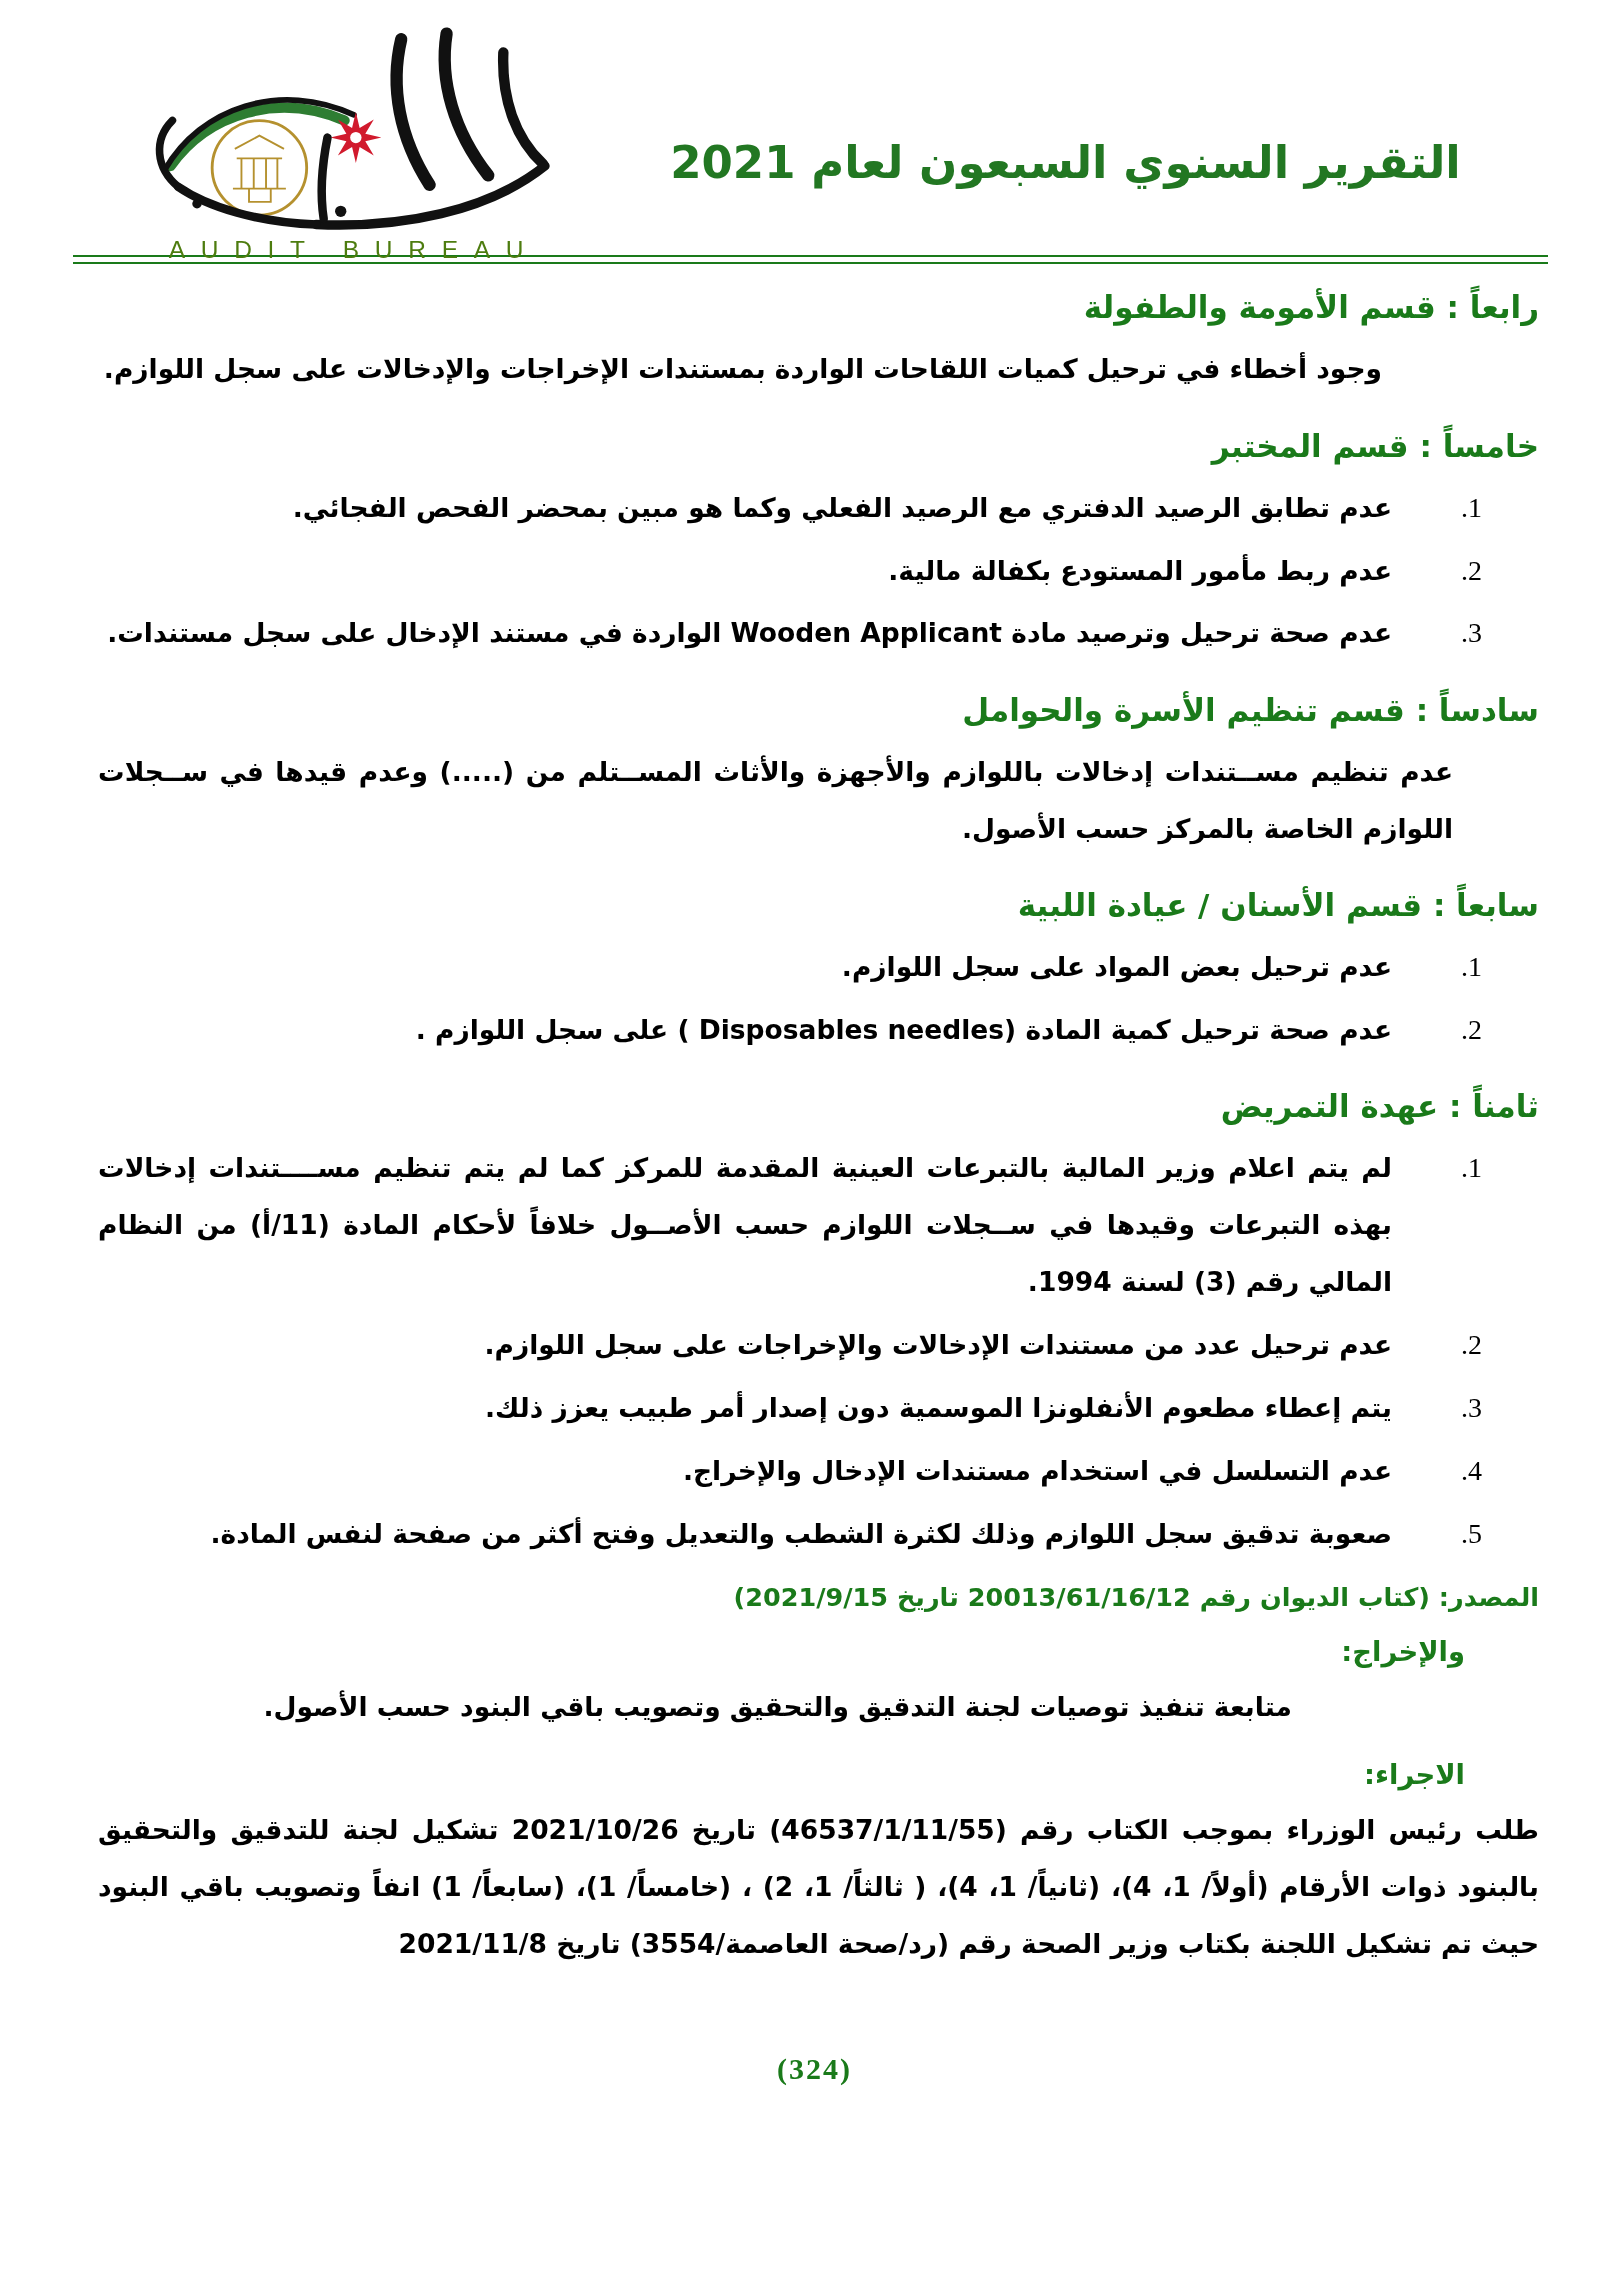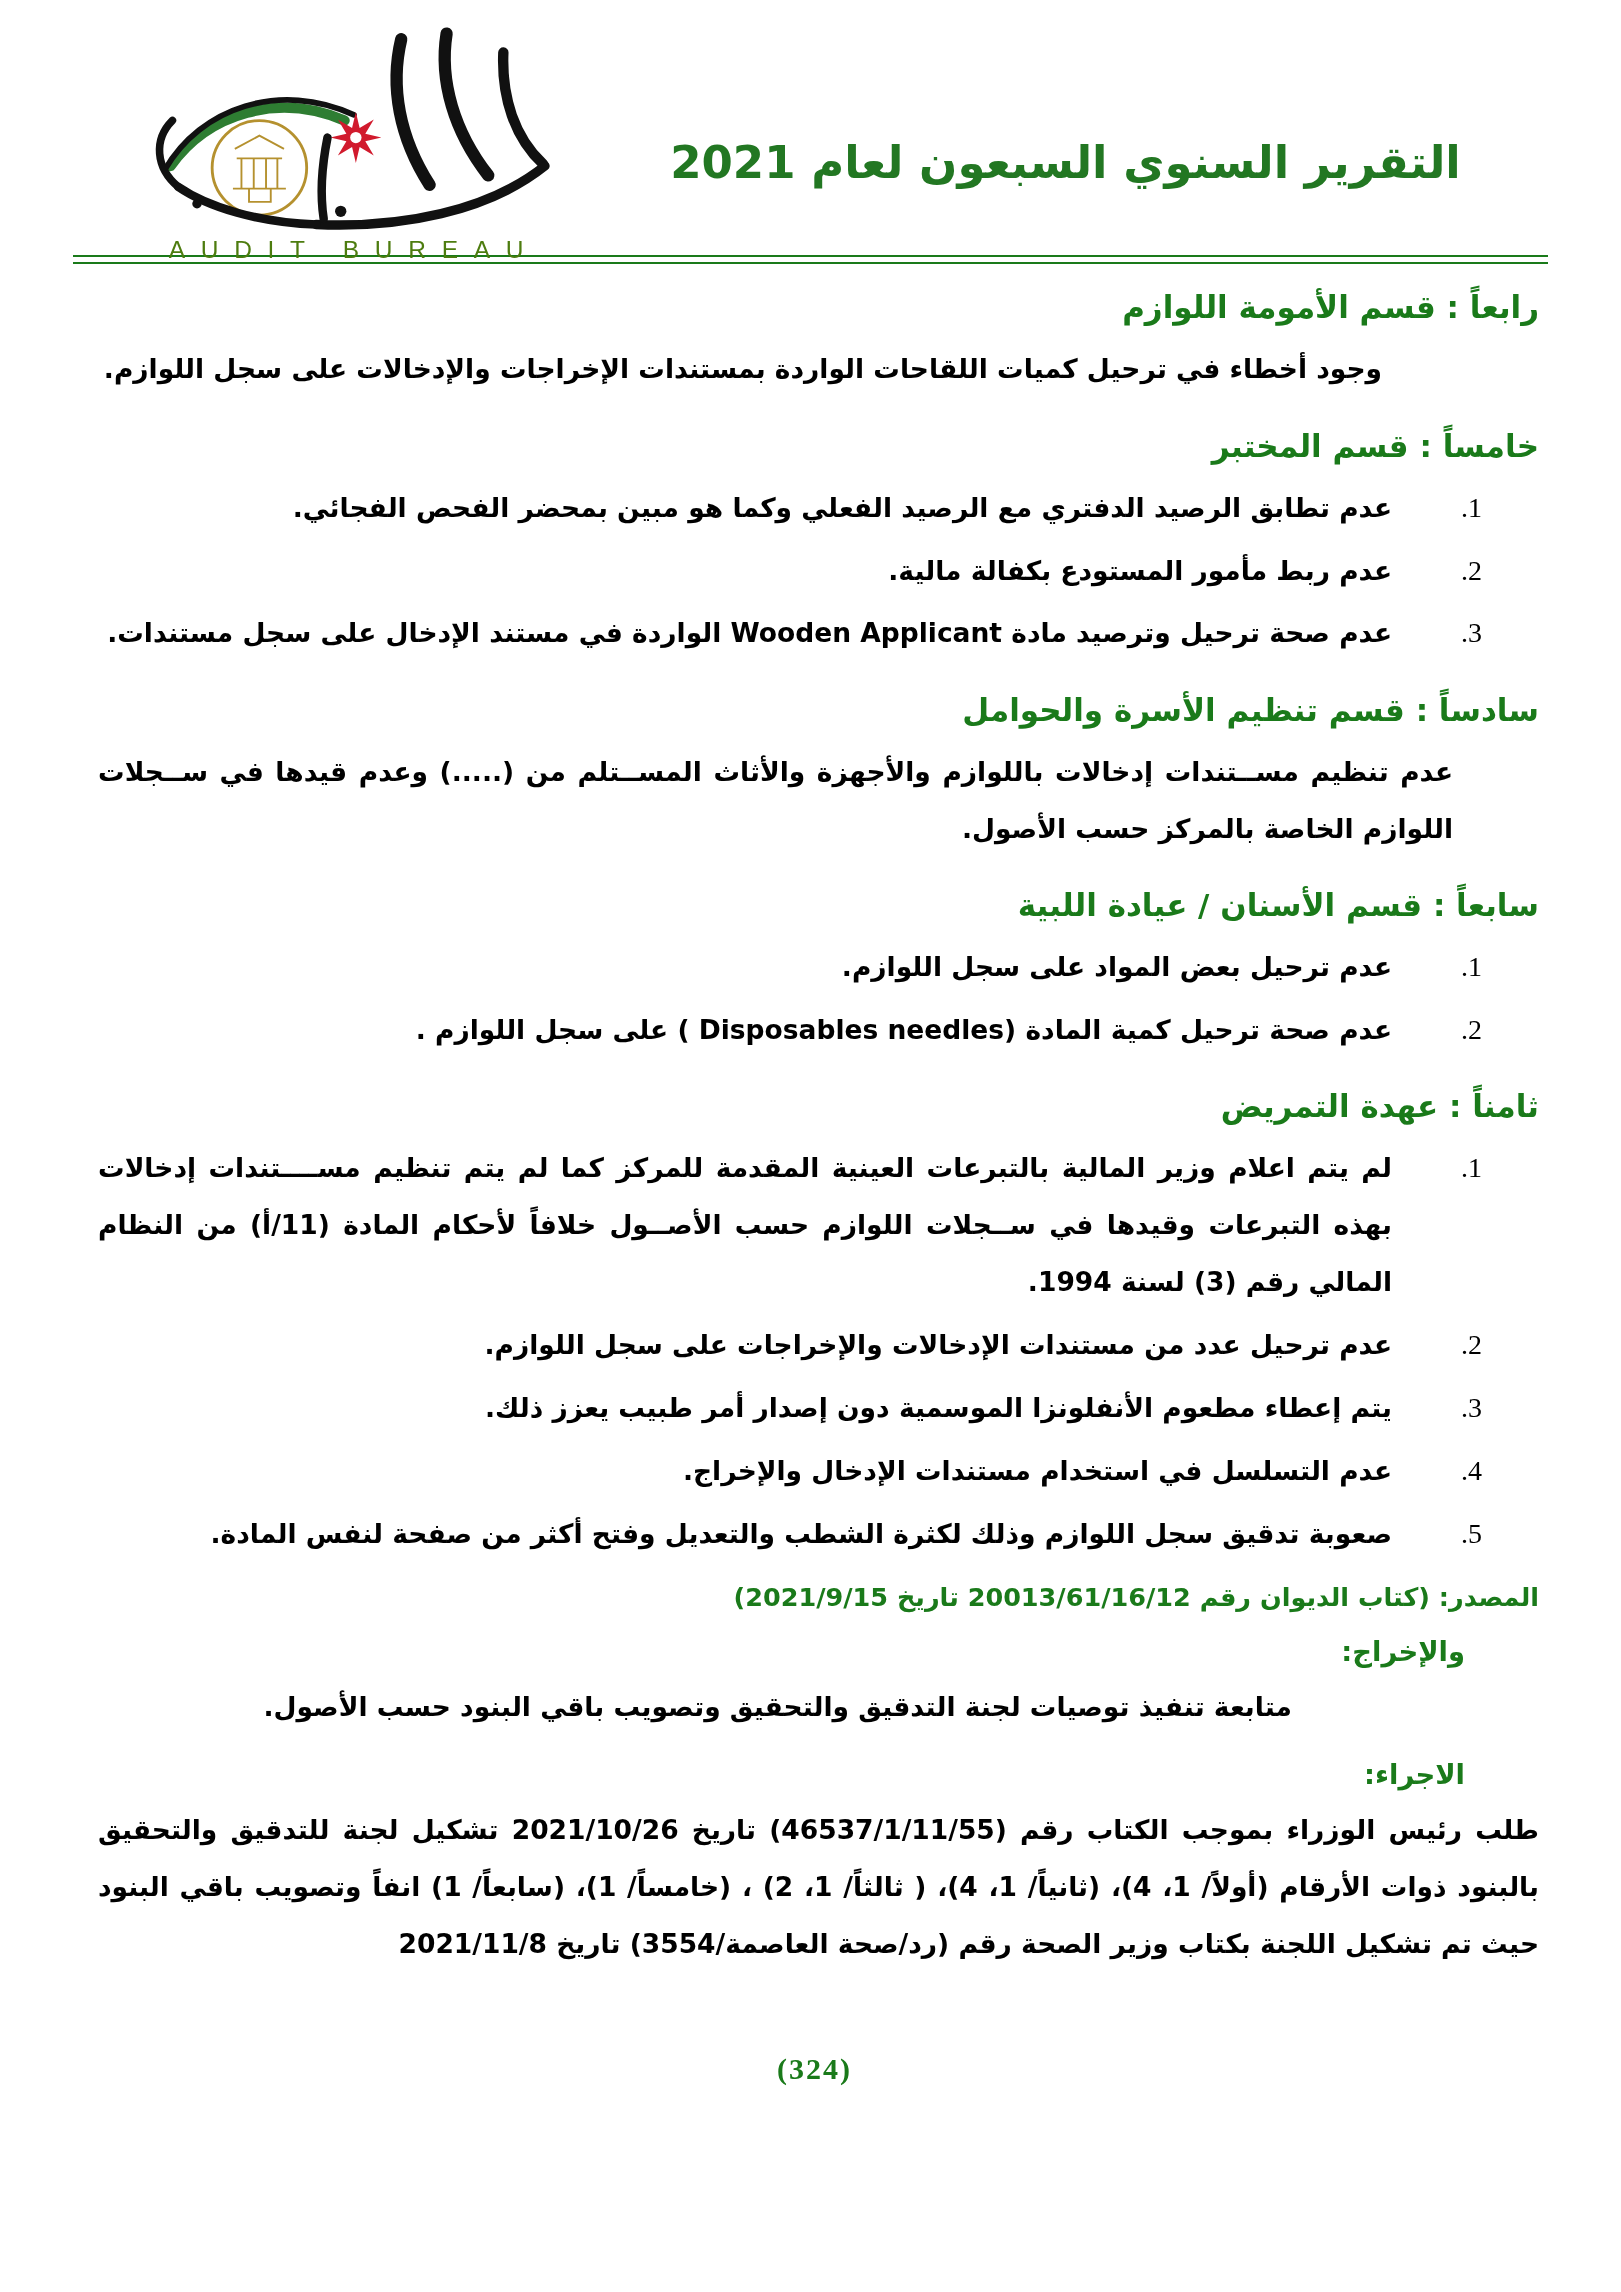--- a/index.html
+++ b/index.html
@@ -106,21 +106,21 @@
     </div>
     <div class="title-wrap">
       <div class="title">التقرير السنوي السبعون لعام 2021</div>
     </div>
   </div>
 
   <div class="divider"></div>
 
   <div class="content">
 
-    <div class="sec-heading first">رابعاً : قسم الأمومة اللوازم</div>
+    <div class="sec-heading first">رابعاً : قسم الأمومة والطفولة</div>
     <p class="para indent-lg">وجود أخطاء في ترحيل كميات اللقاحات الواردة بمستندات الإخراجات والإدخالات على سجل اللوازم.</p>
 
     <div class="sec-heading">خامساً : قسم المختبر</div>
     <div class="list">
       <div class="li">
         <span class="num">1.</span>
         <div class="litext">عدم تطابق الرصيد الدفتري مع الرصيد الفعلي وكما هو مبين بمحضر الفحص الفجائي.</div>
       </div>
       <div class="li">
         <span class="num">2.</span>

